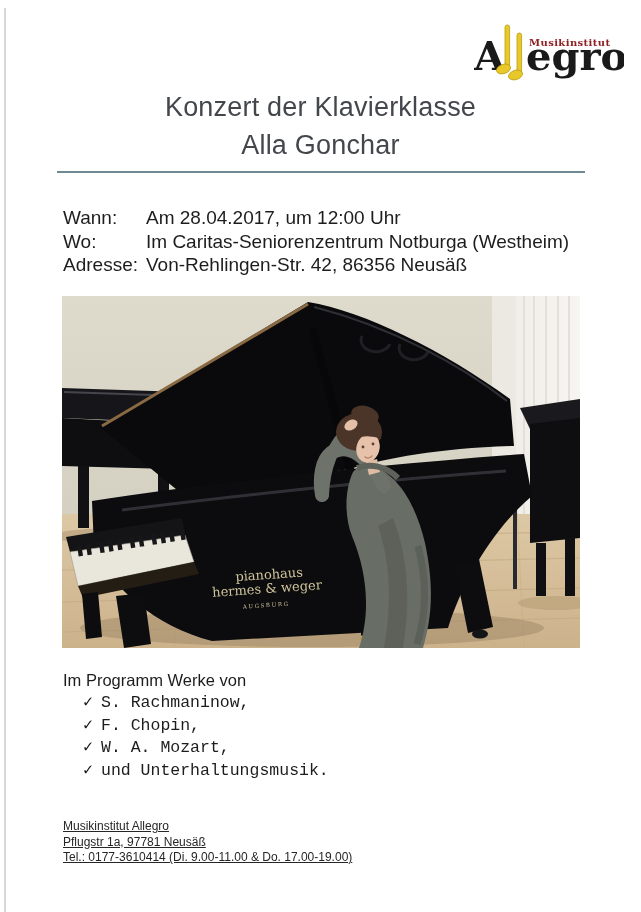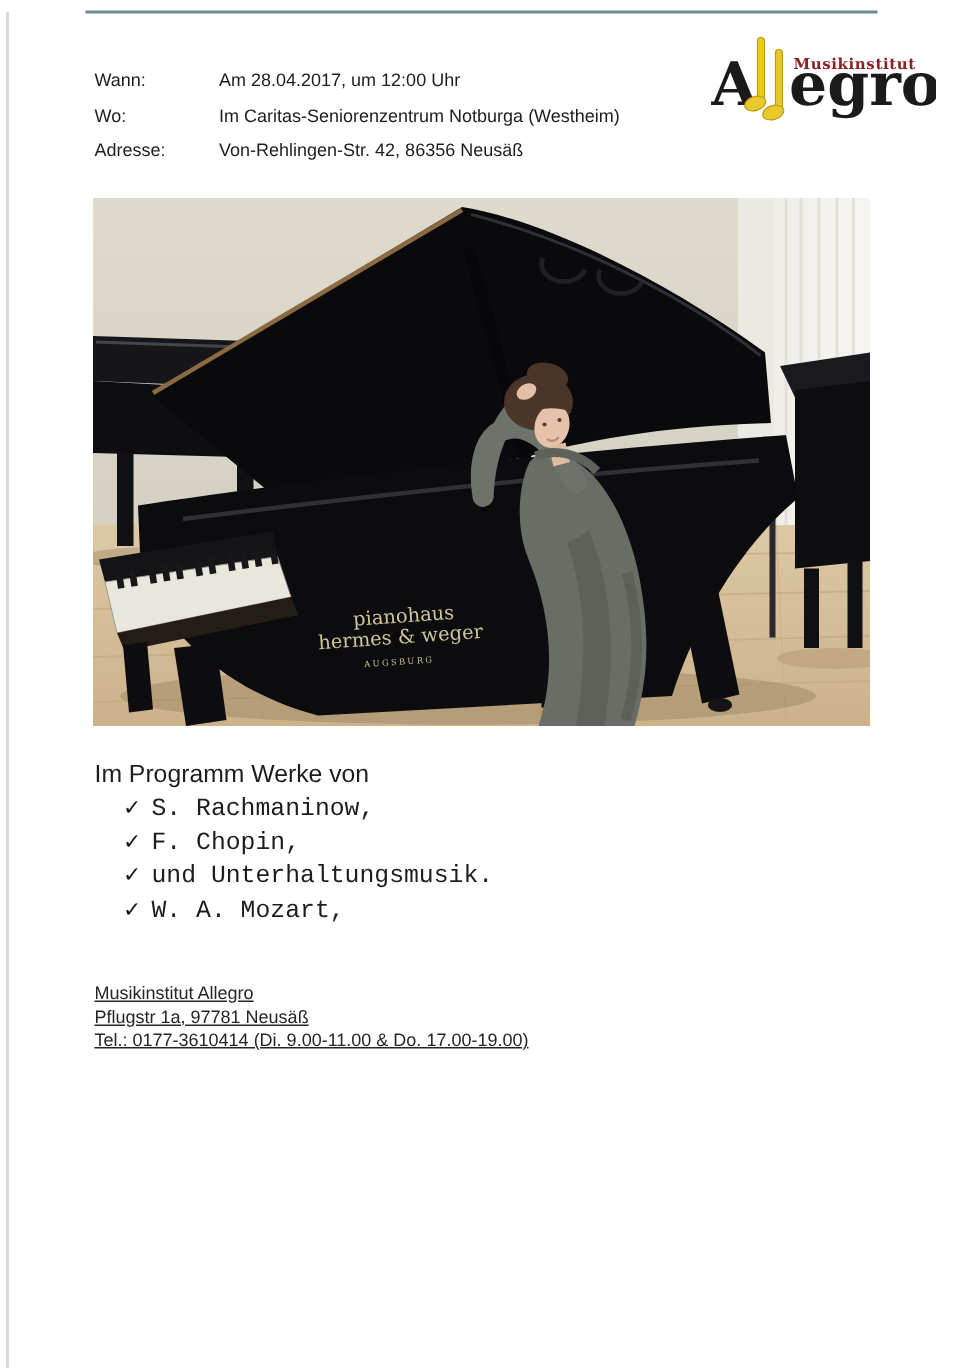--- a/index.html
+++ b/index.html
@@ -21,21 +21,21 @@
   .title-block{
     padding-top:88px;text-align:center;
     font-size:27px;line-height:38px;color:#43474c;
     letter-spacing:.2px;
   }
   .divider{
     margin:7px 56px 0 57px;height:0;
     border-top:2px solid #6e8a95;
   }
   
-  .details{margin:33px 0 0 63px;font-size:12px;line-height:23.5px;}
+  .details{margin:33px 0 0 63px;font-size:19px;line-height:23.5px;}
   .detail-row{display:flex;}
   .detail-label{width:83px;flex:0 0 83px;}
   .detail-value{flex:1;}
   
   .photo-wrap{margin:19px 0 0 62px;width:518px;height:352px;line-height:0;}
   
   .program{margin:21px 0 0 63px;font-size:16.5px;line-height:22.5px;}
   .program-list{list-style:none;margin:1px 0 0 0;padding:0;font-family:Liberation Mono, monospace;}
   .program-item{padding-left:20px;}
   .check{display:inline-block;width:18px;color:#141414;}
@@ -55,20 +55,24 @@
         <rect x="31" y="5" width="4.6" height="43" rx="2.2"></rect>
         <ellipse cx="29.5" cy="49" rx="7.2" ry="4.6" transform="rotate(-18 29.5 49)"></ellipse>
         <rect x="43" y="13" width="4.6" height="41" rx="2.2"></rect>
         <ellipse cx="41.5" cy="55" rx="7.2" ry="4.6" transform="rotate(-18 41.5 55)"></ellipse>
       </g>
       <text x="55" y="26" font-family="DejaVu Serif, serif" font-weight="bold" font-size="10" fill="#8e2023" letter-spacing="0.4">Musikinstitut</text>
       <text x="52" y="50" font-family="DejaVu Serif, serif" font-weight="bold" font-size="40" fill="#1a1a1a">egro</text>
     </svg>
   </div>
 
+  <div class="title-block">
+    <div>Konzert der Klavierklasse</div>
+    <div>Alla Gonchar</div>
+  </div>
   <div class="divider"></div>
 
   <div class="details">
     <div class="detail-row">
       <span class="detail-label">Wann:</span>
       <span class="detail-value">Am 28.04.2017, um 12:00 Uhr</span>
     </div>
     <div class="detail-row">
       <span class="detail-label">Wo:</span>
       <span class="detail-value">Im Caritas-Seniorenzentrum Notburga (Westheim)</span>
@@ -197,22 +201,22 @@
         <path d="M295,172 C308,167 324,170 336,182" stroke="#5d625b" stroke-width="6" fill="none"></path>
       </g>
     </svg>
   </div>
 
   <div class="program">
     <div>Im Programm Werke von</div>
     <ul class="program-list">
       <li class="program-item"><span class="check">✓</span><span>S. Rachmaninow,</span></li>
       <li class="program-item"><span class="check">✓</span><span>F. Chopin,</span></li>
+      <li class="program-item"><span class="check">✓</span><span>W. A. Mozart,</span></li>
       <li class="program-item"><span class="check">✓</span><span>und Unterhaltungsmusik.</span></li>
-      <li class="program-item"><span class="check">✓</span><span>W. A. Mozart,</span></li>
     </ul>
   </div>
 
   <div class="footer">
     <div>Musikinstitut Allegro</div>
     <div>Pflugstr 1a, 97781 Neusäß</div>
     <div>Tel.: 0177-3610414 (Di. 9.00-11.00 &amp; Do. 17.00-19.00)</div>
   </div>
 </div>
 

